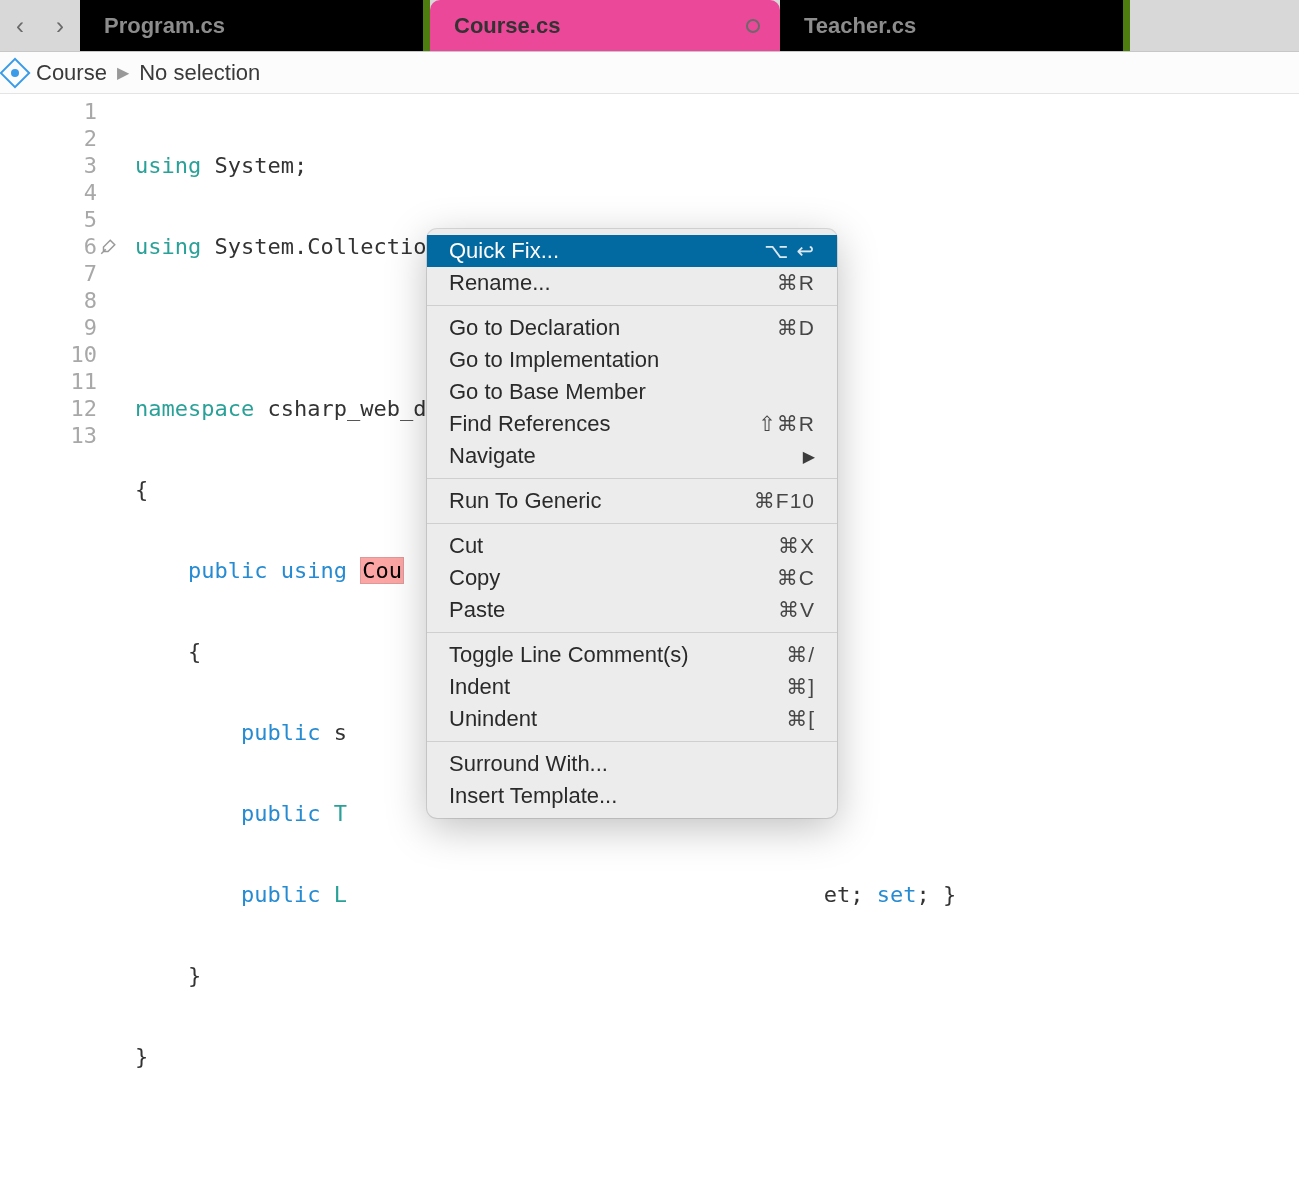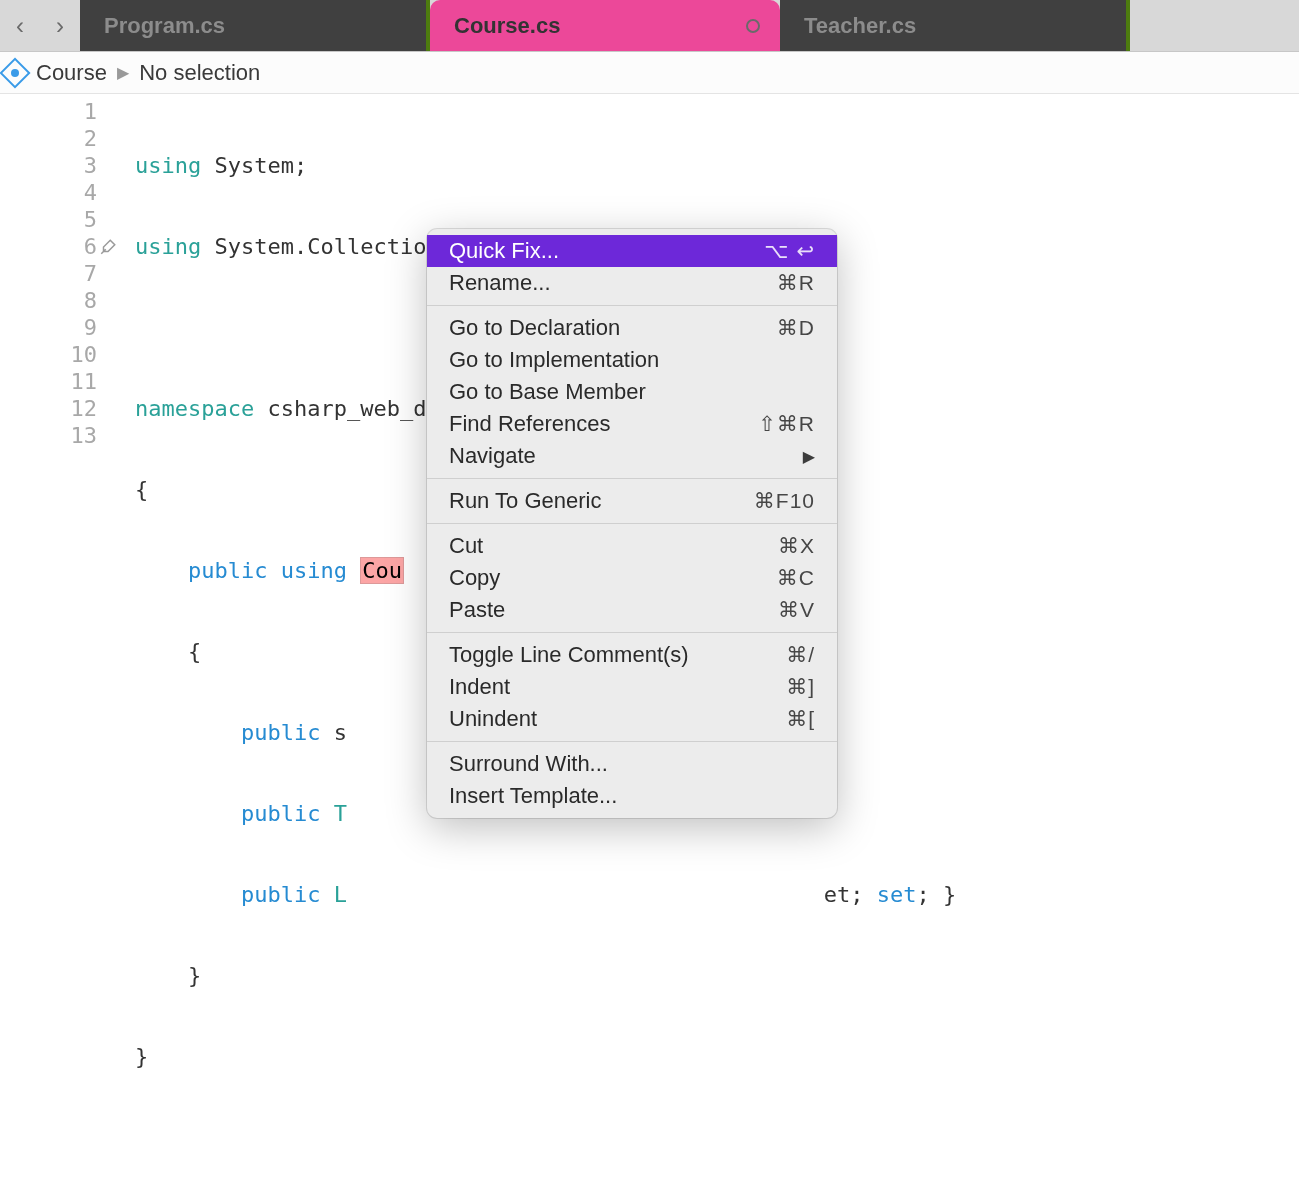--- a/index.html
+++ b/index.html
@@ -29,23 +29,23 @@
     font-size: 24px;
     cursor: pointer;
   }
   .tab {
     display: flex;
     align-items: center;
     padding: 0 24px;
     font-size: 22px;
     font-weight: 600;
     color: #8c8c8c;
-    background: #404040;
+    background: #000000;
     min-width: 350px;
-    border-right: 4px solid #4d7c0f;
+    border-right: 7px solid #4d7c0f;
     position: relative;
     cursor: pointer;
   }
   .tab.active {
     background: #ec4899;
     color: #333333;
     border-top-left-radius: 10px;
     border-top-right-radius: 10px;
     border-right: none;
   }
@@ -148,21 +148,21 @@
   }
   .menu-item {
     display: flex;
     justify-content: space-between;
     align-items: center;
     padding: 3px 22px;
     color: #2a2a2a;
     cursor: pointer;
   }
   .menu-item.selected {
-    background: #6d28d9;
+    background: #0369a1;
     color: #ffffff;
   }
   .menu-sep {
     height: 1px;
     background: #cfcfcf;
     margin: 6px 0;
   }
   .shortcut {
     font-size: 21px;
     letter-spacing: 1px;

